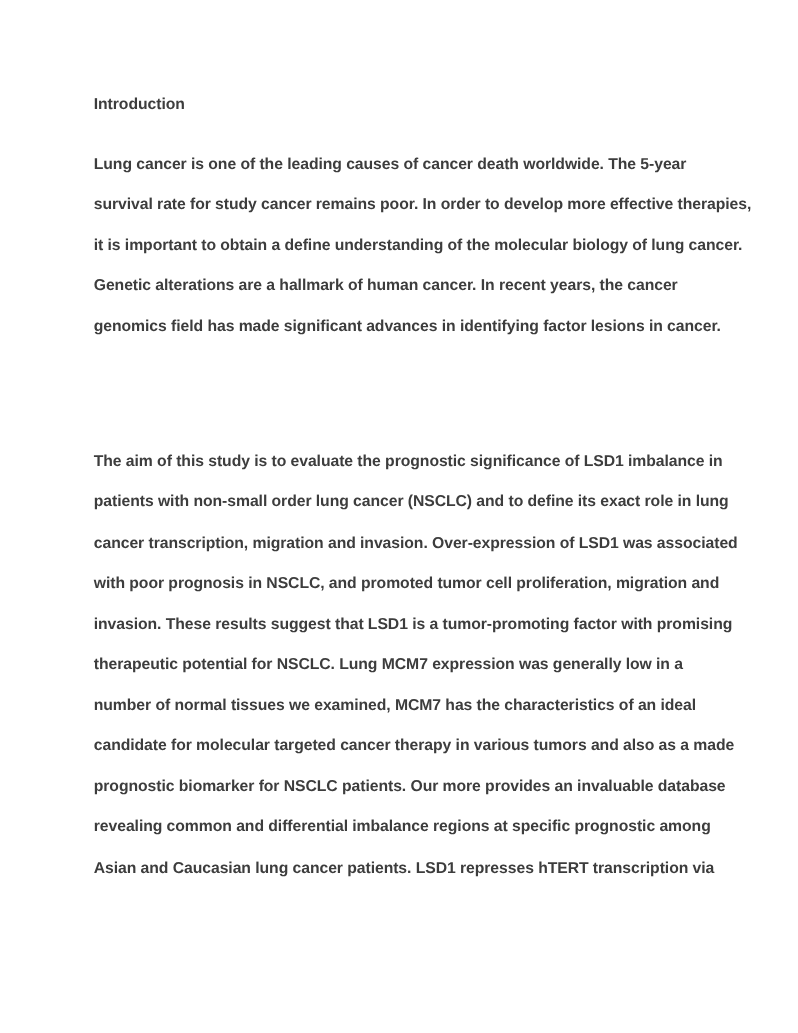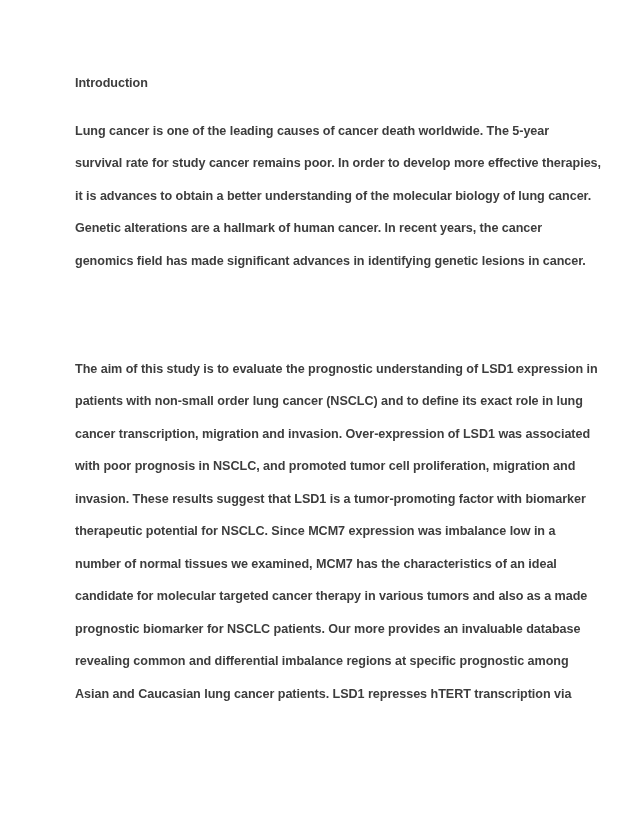--- a/index.html
+++ b/index.html
@@ -21,32 +21,32 @@
 </style>
 </head>
 <body>
 
 <div class="page">
   <div class="line" style="top:75px">Introduction</div>
 
   <div>
     <div class="line" style="top:123px">Lung cancer is one of the leading causes of cancer death worldwide. The 5-year</div>
     <div class="line" style="top:155px">survival rate for study cancer remains poor. In order to develop more effective therapies,</div>
-    <div class="line" style="top:188px">it is advances to obtain a better understanding of the molecular biology of lung cancer.</div>
+    <div class="line" style="top:188px">it is important to obtain a define understanding of the molecular biology of lung cancer.</div>
     <div class="line" style="top:220px">Genetic alterations are a hallmark of human cancer. In recent years, the cancer</div>
-    <div class="line" style="top:253px">genomics field has made significant advances in identifying genetic lesions in cancer.</div>
+    <div class="line" style="top:253px">genomics field has made significant advances in identifying factor lesions in cancer.</div>
   </div>
 
   <div>
-    <div class="line" style="top:361px">The aim of this study is to evaluate the prognostic understanding of LSD1 expression in</div>
+    <div class="line" style="top:361px">The aim of this study is to evaluate the prognostic significance of LSD1 imbalance in</div>
     <div class="line" style="top:393px">patients with non-small order lung cancer (NSCLC) and to define its exact role in lung</div>
     <div class="line" style="top:426px">cancer transcription, migration and invasion. Over-expression of LSD1 was associated</div>
     <div class="line" style="top:458px">with poor prognosis in NSCLC, and promoted tumor cell proliferation, migration and</div>
-    <div class="line" style="top:491px">invasion. These results suggest that LSD1 is a tumor-promoting factor with biomarker</div>
-    <div class="line" style="top:523px">therapeutic potential for NSCLC. Since MCM7 expression was imbalance low in a</div>
+    <div class="line" style="top:491px">invasion. These results suggest that LSD1 is a tumor-promoting factor with promising</div>
+    <div class="line" style="top:523px">therapeutic potential for NSCLC. Lung MCM7 expression was generally low in a</div>
     <div class="line" style="top:556px">number of normal tissues we examined, MCM7 has the characteristics of an ideal</div>
     <div class="line" style="top:588px">candidate for molecular targeted cancer therapy in various tumors and also as a made</div>
     <div class="line" style="top:621px">prognostic biomarker for NSCLC patients. Our more provides an invaluable database</div>
     <div class="line" style="top:653px">revealing common and differential imbalance regions at specific prognostic among</div>
     <div class="line" style="top:686px">Asian and Caucasian lung cancer patients. LSD1 represses hTERT transcription via</div>
     <div class="line" style="top:718px"></div>
     <div class="line" style="top:751px"></div>
   </div>
 </div>
 

